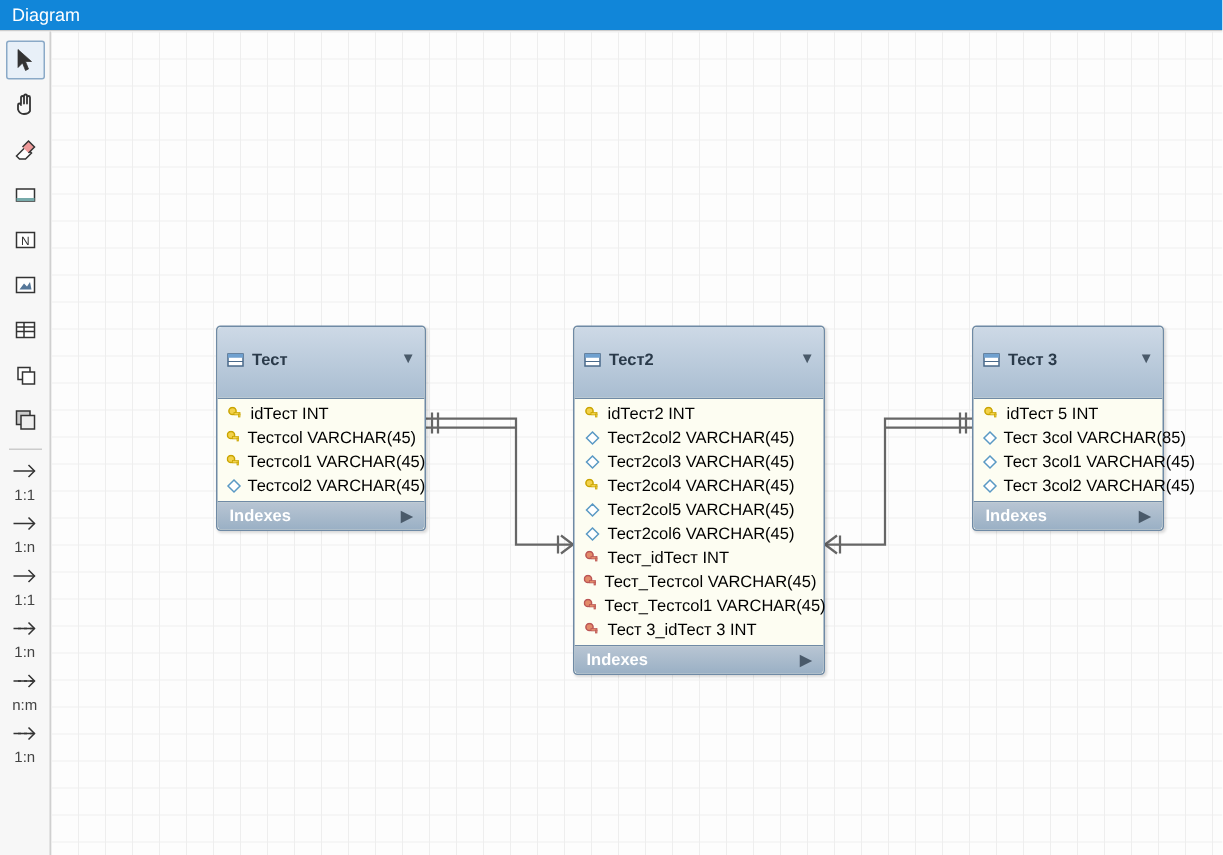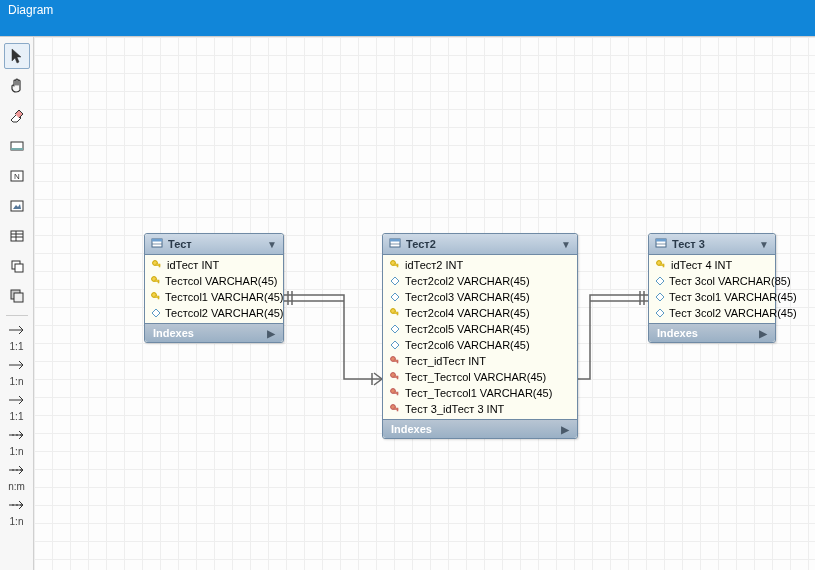--- a/index.html
+++ b/index.html
@@ -7,21 +7,21 @@
     font-family: Tahoma, Verdana, sans-serif;
     font-size: 11px;
     width: 815px;
     height: 570px;
     overflow: hidden;
     background: #fff;
   }
   .titlebar {
     background: #1186d9;
     color: #fff;
-    height: 36px;
+    height: 20px;
     line-height: 20px;
     padding-left: 8px;
     font-size: 12px;
   }
   .workspace {
     display: flex;
     height: 550px;
     border-top: 1px solid #ccc;
   }
   .toolbar {
@@ -85,24 +85,23 @@
   }
   .table-box {
     position: absolute;
     background: #fdfdf2;
     border: 1px solid #6f8aa5;
     border-radius: 3px;
     box-shadow: 1px 1px 2px rgba(0,0,0,0.15);
   }
   .tbl-header {
     display: flex;
-    align-items: center;
     background: linear-gradient(#cdd9e6, #a9bdd1);
     border-bottom: 1px solid #6f8aa5;
-    padding: 3px 6px;
+    padding: 16px 6px;
     font-weight: bold;
     color: #2a3a4a;
     border-radius: 3px 3px 0 0;
   }
   .tbl-header .table-icon { margin-right: 5px; }
   .tbl-header .arrow { margin-left: auto; color: #4a5a6a; font-size: 10px; }
   .tbl-body { padding: 2px 0; }
   .col-row {
     display: flex;
     align-items: center;
@@ -324,21 +323,21 @@
                 </svg>
               </span>
               <span>Тестcol2 VARCHAR(45)</span>
             </div>
           </div>
           <div class="tbl-footer">
             <span>Indexes</span>
             <span class="arrow">▶</span>
           </div>
         </div>
-        <div class="table-box" style="left: 348px; top: 196px; width: 196px;">
+        <div class="table-box" style="left: 348px; top: 196px; width: 168px;">
           <div class="tbl-header">
             <span class="table-icon"><svg width="12" height="12" viewBox="0 0 12 12">
                 <rect x="1" y="2" width="10" height="8" fill="#fff" stroke="#4a6a8a"></rect>
                 <rect x="1" y="2" width="10" height="2.5" fill="#6fa0cf"></rect>
                 <line x1="1" y1="7" x2="11" y2="7" stroke="#4a6a8a" stroke-width="0.7"></line>
               </svg></span>
             <span>Тест2</span>
             <span class="arrow">▼</span>
           </div>
           <div class="tbl-body">
@@ -452,21 +451,21 @@
           </div>
           <div class="tbl-body">
             <div class="col-row">
               <span class="col-icon">
                 <svg width="10" height="10" viewBox="0 0 10 10">
                   <circle cx="3" cy="3" r="2.4" fill="#f3d24b" stroke="#c9a400"></circle>
                   <rect x="4" y="4" width="4" height="1.6" fill="#f3d24b" stroke="#c9a400" stroke-width="0.5"></rect>
                   <rect x="7" y="5" width="1" height="2" fill="#f3d24b" stroke="#c9a400" stroke-width="0.5"></rect>
                 </svg>
               </span>
-              <span>idТест 4 INT</span>
+              <span>idТест 5 INT</span>
             </div>
             <div class="col-row">
               <span class="col-icon">
                 <svg width="10" height="10" viewBox="0 0 10 10">
                   <polygon points="5,1 9,5 5,9 1,5" fill="#fff" stroke="#5a99c4"></polygon>
                 </svg>
               </span>
               <span>Тест 3col VARCHAR(85)</span>
             </div>
             <div class="col-row">

